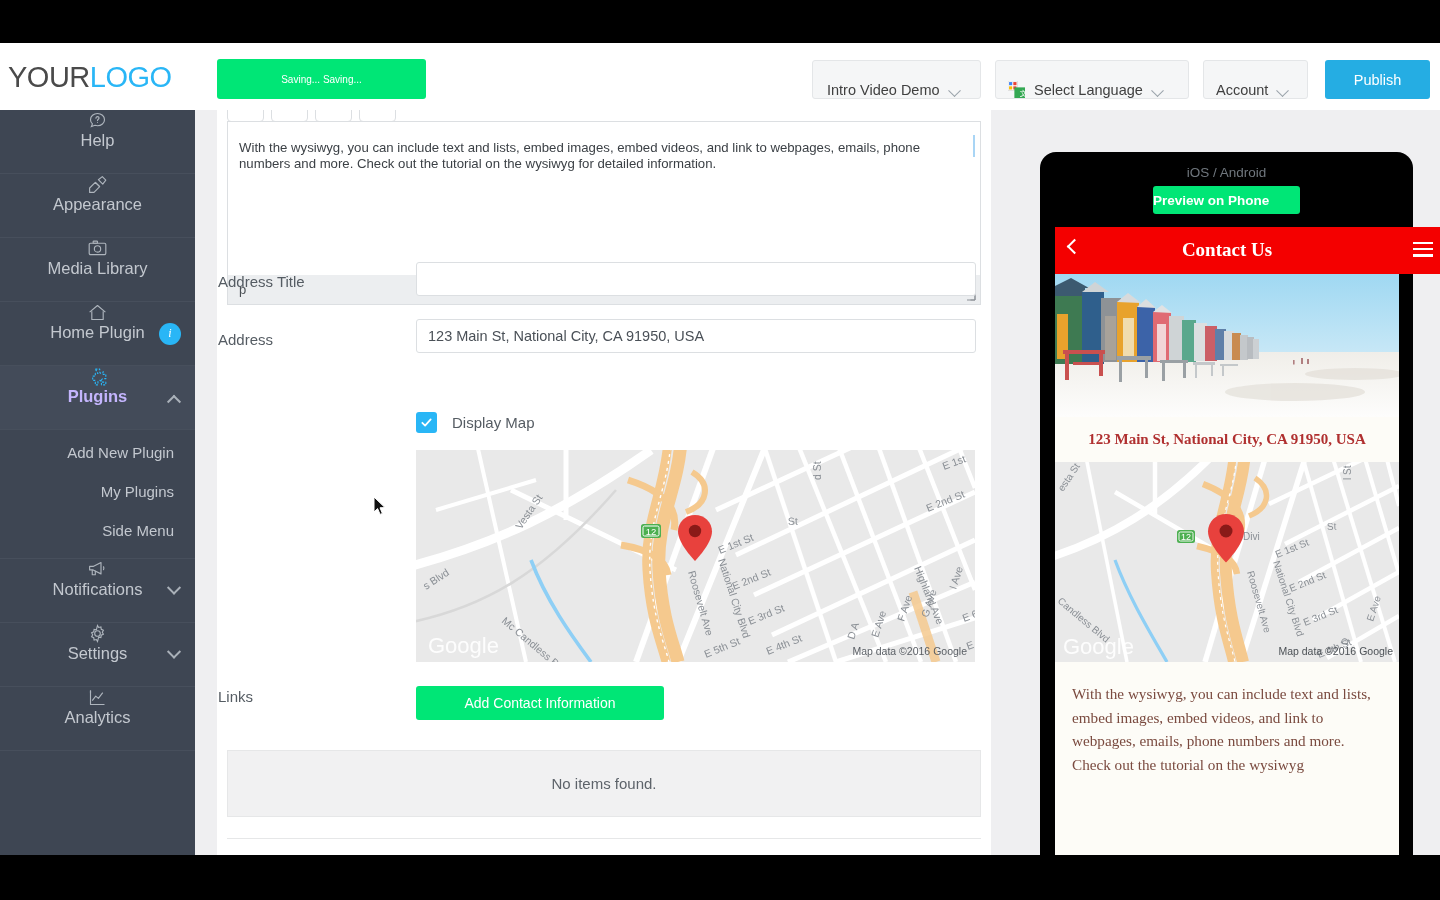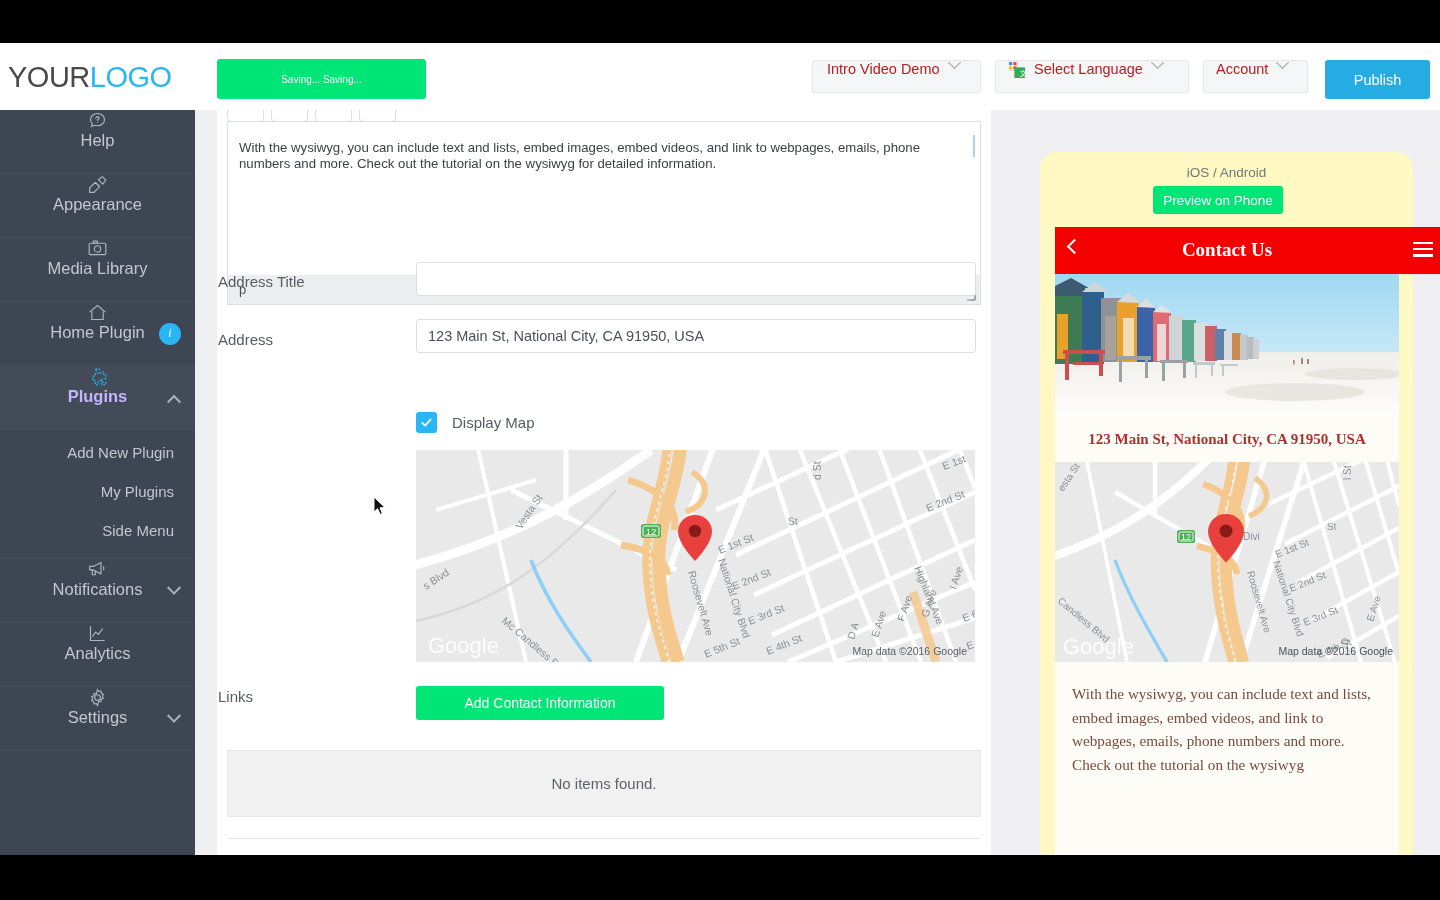--- a/index.html
+++ b/index.html
@@ -13,22 +13,22 @@
 
   
   .header { position:absolute; left:0; top:0; width:1440px; height:67px; background:#fff; }
   .logo { position:absolute; left:8px; top:18px; font-size:29px; letter-spacing:-0.5px; }
   .logo .a { color:#4a4a4a; font-weight:400; }
   .logo .b { color:#29b6f6; font-weight:400; }
   .saving-btn { position:absolute; left:217px; top:16px; width:209px; height:40px; background:#00e676;
                 border-radius:3px; color:#fff; font-size:10px; display:flex; align-items:center;
                 justify-content:center; cursor:pointer; }
 
-  .hdr-ctl { position:absolute; top:17px; height:33px; background:#f5f6f7; border:1px solid #e4e6e8;
-             border-radius:3px; display:flex; align-items:flex-start; color:#b91c1c; font-size:14.5px; cursor:pointer; }
+  .hdr-ctl { position:absolute; top:17px; height:39px; background:#f5f6f7; border:1px solid #e4e6e8;
+             border-radius:3px; display:flex; align-items:flex-end; color:#404040; font-size:14.5px; cursor:pointer; }
   .hdr-ctl .cap { white-space:nowrap; }
   .chev { margin-left:10px; width:9px; height:9px; border-right:1.6px solid #9aa3aa; border-bottom:1.6px solid #9aa3aa;
           transform:rotate(45deg) translate(-2px,-2px); flex:0 0 auto; }
   #ctl-video { left:812px; width:169px; padding:0 14px; }
   #ctl-lang  { left:995px; width:194px; padding:0 12px; }
   #ctl-acct  { left:1203px; width:105px; padding:0 12px; }
   .gicon { width:17px; height:17px; margin-right:9px; flex:0 0 auto; display:block; }
   .publish-btn { position:absolute; left:1325px; top:17px; width:105px; height:39px; background:#25ade3;
                  border-radius:3px; color:#fff; font-size:14.5px; display:flex; align-items:center;
                  justify-content:center; cursor:pointer; }
@@ -85,26 +85,26 @@
   .addbtn { position:absolute; left:435px; top:583px; width:248px; height:34px; background:#00e676;
             border-radius:3px; color:#fff; font-size:14px; display:flex; align-items:center;
             justify-content:center; cursor:pointer; }
   .noitems { position:absolute; left:10px; top:640px; width:754px; height:67px; background:#f1f1f2;
              border:1px solid #e6e7e8; display:flex; align-items:center; justify-content:center;
              color:#5d636a; font-size:15px; }
   .card-foot { position:absolute; left:10px; top:728px; width:754px; height:1px; background:#e6e7e8; }
 
   
   .prevcol { position:absolute; left:1013px; top:67px; width:427px; height:745px; background:#efeff1; }
-  .phone { position:absolute; left:27px; top:42px; width:373px; height:745px; background:#fef9c3;
+  .phone { position:absolute; left:27px; top:42px; width:373px; height:745px; background:#000000;
            border-radius:16px 16px 0 0; }
   .os-lbl { position:absolute; top:13px; width:373px; text-align:center; color:#70777e; font-size:13.5px; }
-  .prevbtn { position:absolute; left:113px; top:34px; width:130px; height:28px; background:#00e676;
+  .prevbtn { position:absolute; left:113px; top:34px; width:147px; height:28px; background:#00e676;
              border-radius:3px; color:#fff; font-size:13.5px; display:flex; align-items:center;
-             justify-content:center; cursor:pointer; }
+             cursor:pointer;font-weight:bold; }
   .appbar { position:absolute; left:15px; top:75px; width:392px; height:47px; background:#f40000; }
   .appbar .title { position:absolute; width:344px; text-align:center; top:12px; color:#fff; font-size:19px;
                    font-weight:bold; font-family:"Liberation Serif", serif; }
   .back { position:absolute; left:14px; top:14px; width:11px; height:11px;
           border-left:2.4px solid #fff; border-bottom:2.4px solid #fff; transform:rotate(45deg); cursor:pointer; }
   .hamb { position:absolute; right:14px; top:15px; width:20px; cursor:pointer; }
   .hamb i { display:block; height:2.2px; background:#fff; margin-bottom:4px; }
   .hero { position:absolute; left:15px; top:122px; width:344px; height:143px; overflow:hidden; }
   .addrbar { position:absolute; left:15px; top:265px; width:344px; height:45px; background:#fdfcf7;
              display:flex; align-items:center; justify-content:center; }
@@ -237,38 +237,38 @@
           <path d="M6 12.5V18h3.5v-4.5"></path>
           <path d="M18.5 8.5c1 .7 1 3.3 0 4"></path>
         </svg>
       </span>
       <span class="nav-lbl">Notifications</span>
       <span class="caret down"></span>
     </div>
 
     <div class="nav-item">
       <span class="nav-ico">
+        <svg width="21" height="21" viewBox="0 0 24 24" fill="none" stroke="#aeb5bd" stroke-width="1.3">
+          <circle cx="12" cy="12" r="3.2"></circle>
+          <path d="M12 2.8l1.3 2.3 2.6-.5.4 2.6 2.4 1.1-1.2 2.3 1.2 2.3-2.4 1.1-.4 2.6-2.6-.5L12 21.2l-1.3-2.3-2.6.5-.4-2.6-2.4-1.1 1.2-2.3-1.2-2.3 2.4-1.1.4-2.6 2.6.5z"></path>
+        </svg>
+      </span>
+      <span class="nav-lbl">Settings</span>
+      <span class="caret down"></span>
+    </div>
+
+    <div class="nav-item">
+      <span class="nav-ico">
         <svg width="21" height="21" viewBox="0 0 24 24" fill="none" stroke="#aeb5bd" stroke-width="1.3" stroke-linejoin="round">
           <path d="M4 4v16h16"></path>
           <path d="M4 4v3M4 20h3" stroke-width="1.3"></path>
           <path d="M6 15.5l4-5 3 2.5 5-6.5"></path>
         </svg>
       </span>
       <span class="nav-lbl">Analytics</span>
-    </div>
-
-    <div class="nav-item">
-      <span class="nav-ico">
-        <svg width="21" height="21" viewBox="0 0 24 24" fill="none" stroke="#aeb5bd" stroke-width="1.3">
-          <circle cx="12" cy="12" r="3.2"></circle>
-          <path d="M12 2.8l1.3 2.3 2.6-.5.4 2.6 2.4 1.1-1.2 2.3 1.2 2.3-2.4 1.1-.4 2.6-2.6-.5L12 21.2l-1.3-2.3-2.6.5-.4-2.6-2.4-1.1 1.2-2.3-1.2-2.3 2.4-1.1.4-2.6 2.6.5z"></path>
-        </svg>
-      </span>
-      <span class="nav-lbl">Settings</span>
-      <span class="caret down"></span>
     </div>
   </div>
 
   <div class="content">
     <div class="card">
 
       <div class="tb-row">
         <div class="tb-btn" style="left:0;"></div>
         <div class="tb-btn" style="left:44px;"></div>
         <div class="tb-btn" style="left:88px;"></div>

